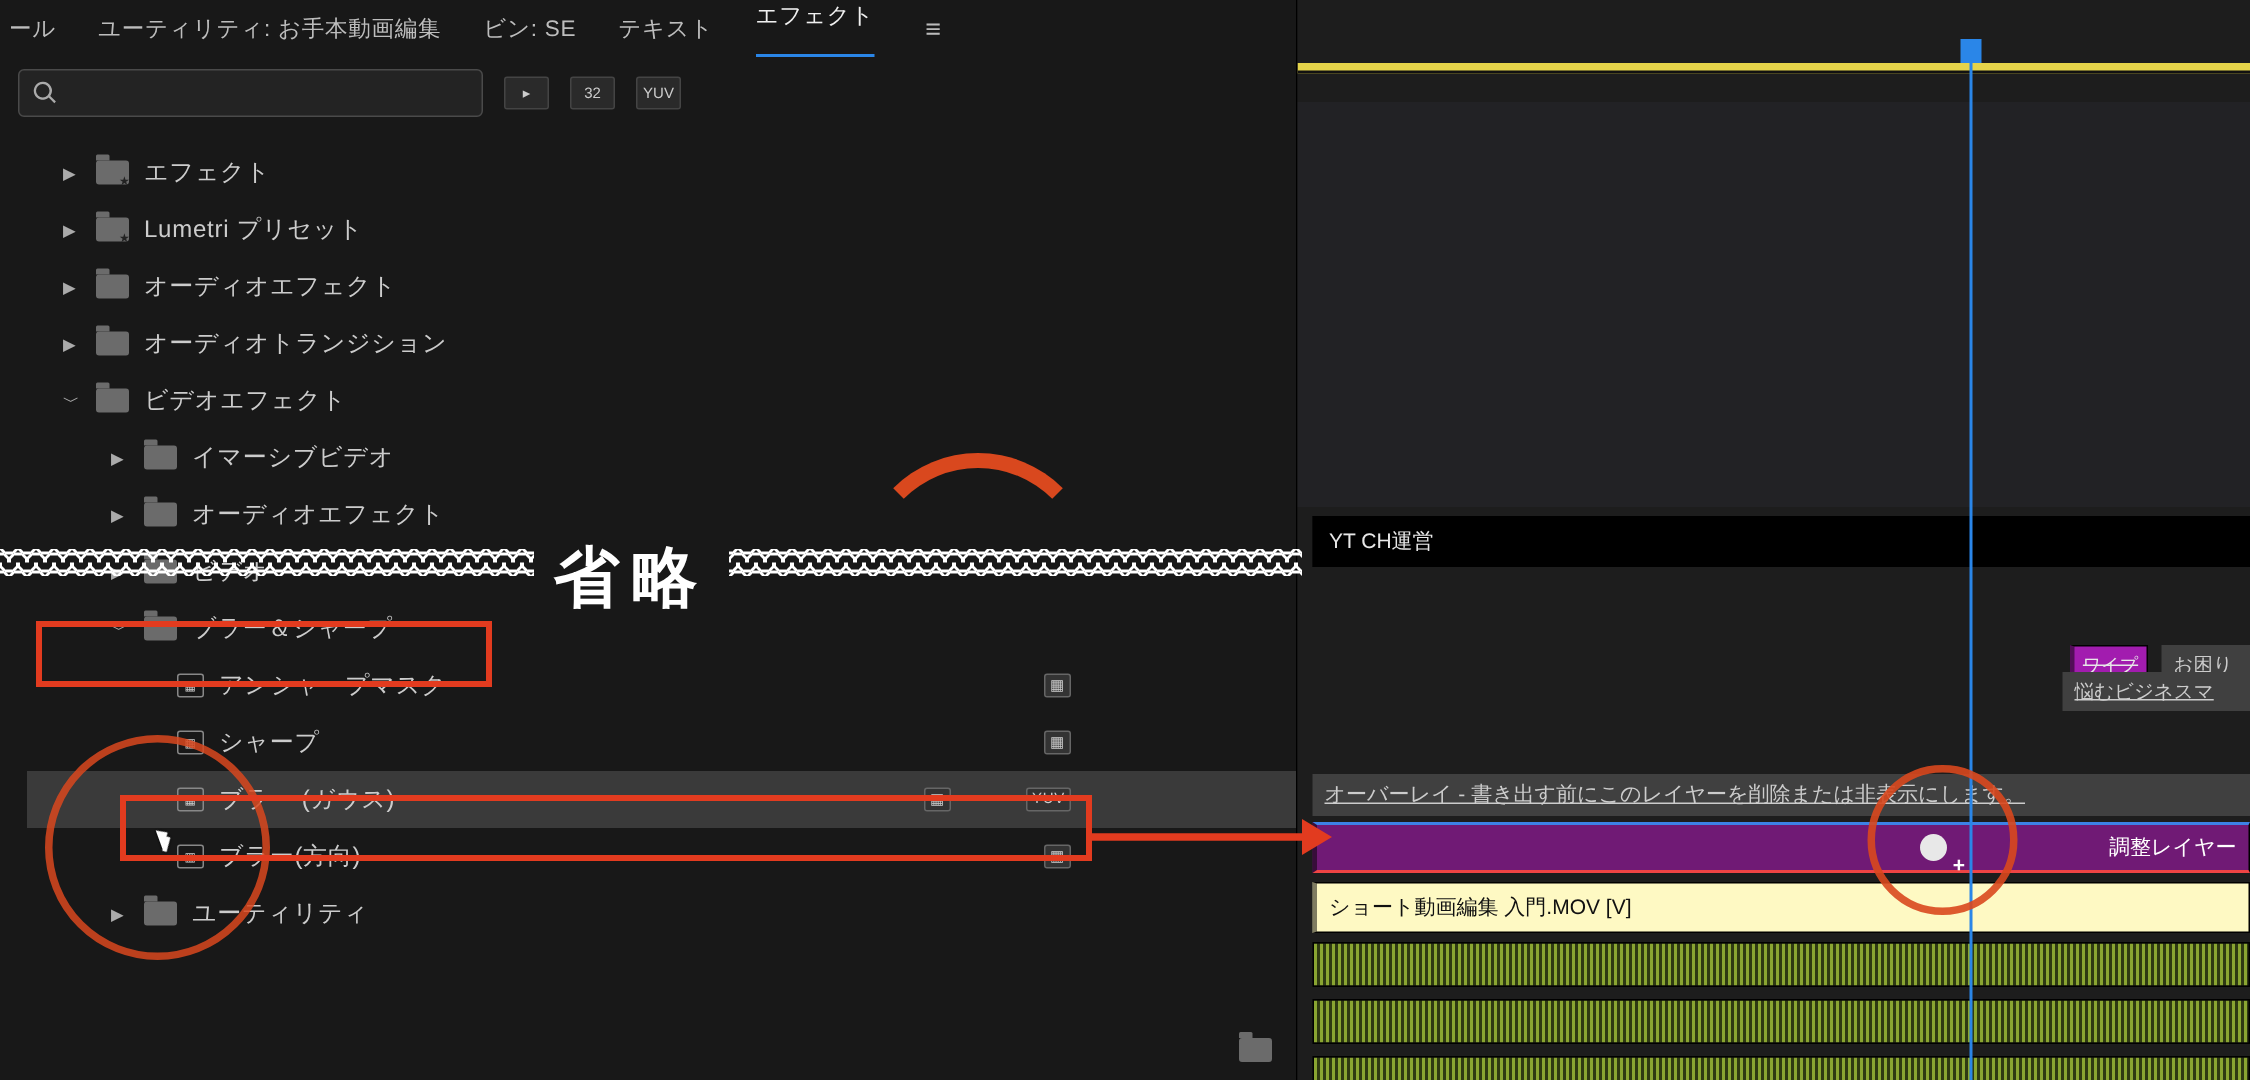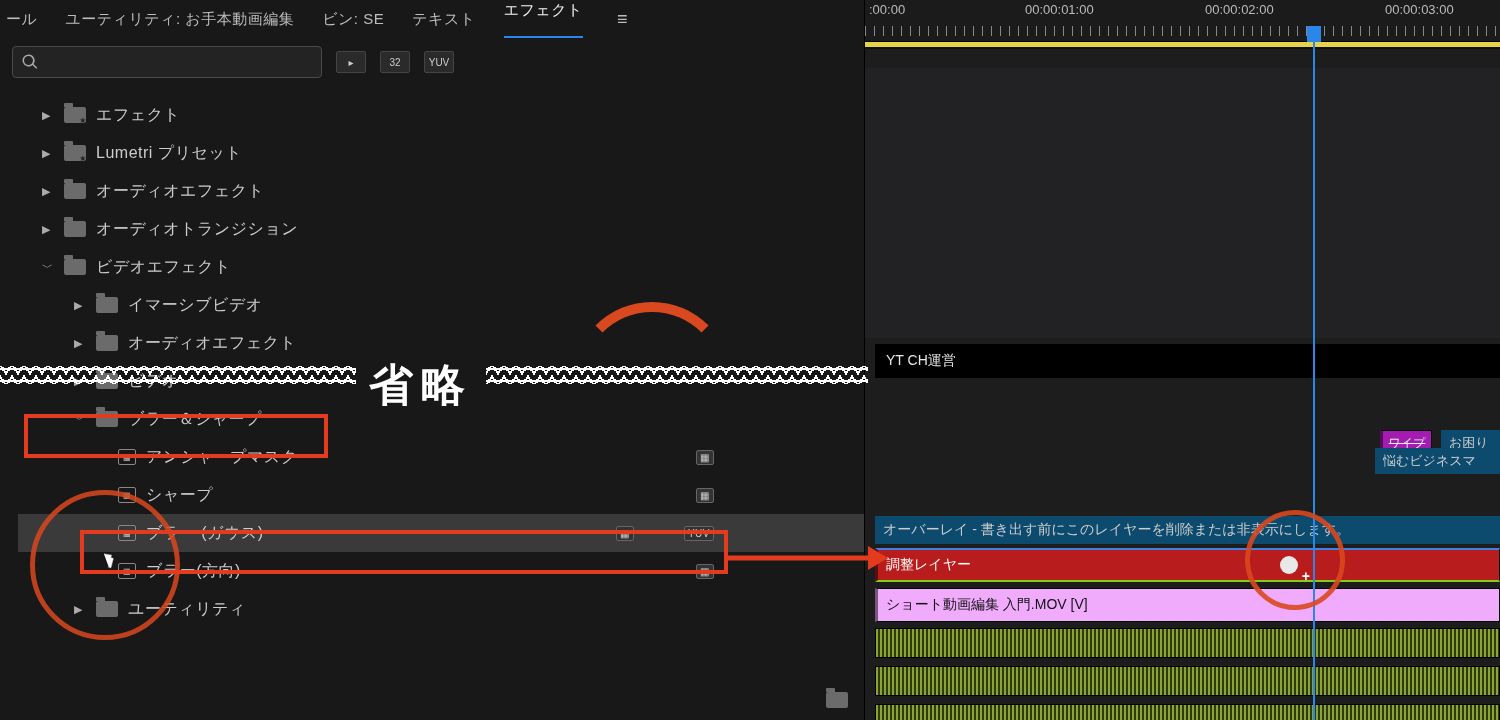--- a/index.html
+++ b/index.html
@@ -120,23 +120,23 @@
   .tracks { position: absolute; top: 68px; left: 0; right: 0; bottom: 0; }
   .trk-dark { position: absolute; left: 0; right: 0; background: #222225; }
   .clip {
     position: absolute; left: 10px; right: 0;
     border: 1px solid #000; border-left: 3px solid rgba(0,0,0,.5);
     display: flex; align-items: center;
     font-size: 14px; padding: 0 8px; color: #e8e8e8;
     overflow: hidden; white-space: nowrap;
   }
   .clip.olive { background: #000000; }
-  .clip.txt   { background: #0c4a6e; color: #ccc; font-size: 13px; border: none; }
-  .clip.blue  { background: #b91c1c; border-top: 2px solid #3d82e6; border-bottom: 2px solid #84cc16; color: #fff; }
-  .clip.yellow{ background: #f0abfc; color: #111; }
+  .clip.txt   { background: #404040; color: #ccc; font-size: 13px; border: none; text-decoration: underline; }
+  .clip.blue  { background: #701a75; border-top: 2px solid #3d82e6; border-bottom: 2px solid #ef4444; color: #fff; justify-content: flex-end; }
+  .clip.yellow{ background: #fef9c3; color: #111; }
   .clip.wipe  { background: #a21caf; right: auto; width: 52px; color: #e8e8e8; font-size: 12px; justify-content: center; text-decoration: line-through; }
   .wave {
     position: absolute; left: 10px; right: 0; height: 30px;
     background:
       linear-gradient(#2f3a12,#2f3a12),
       repeating-linear-gradient(to right,#6f8a22 0,#6f8a22 2px,transparent 2px,transparent 4px);
     background-blend-mode: screen;
     border: 1px solid #000;
   }
 
@@ -289,27 +289,20 @@
           <span class="chev">▶</span>
           <span class="fld"></span>
           <span>ユーティリティ</span>
         </div>
     </div>
 
     <div class="folder-icon"></div>
   </div>
 
   <div class="panel-right">
-    <div class="ruler">
-      <span class="tklabel" style="left:4px">:00:00</span>
-      <span class="tklabel" style="left:160px">00:00:01:00</span>
-      <span class="tklabel" style="left:340px">00:00:02:00</span>
-      <span class="tklabel" style="left:520px">00:00:03:00</span>
-      <div class="ticks"></div>
-    </div>
     <div class="yellowbar"></div>
     <div class="playhead-marker" style="left:442px"></div>
     <div class="playhead-line" style="left:448px"></div>
 
     <div class="tracks">
       <div class="trk-dark" style="top:0; height:270px"></div>
 
       <div class="clip olive" style="top:276px; height:34px">
           <span>YT CH運営</span>
         </div>

